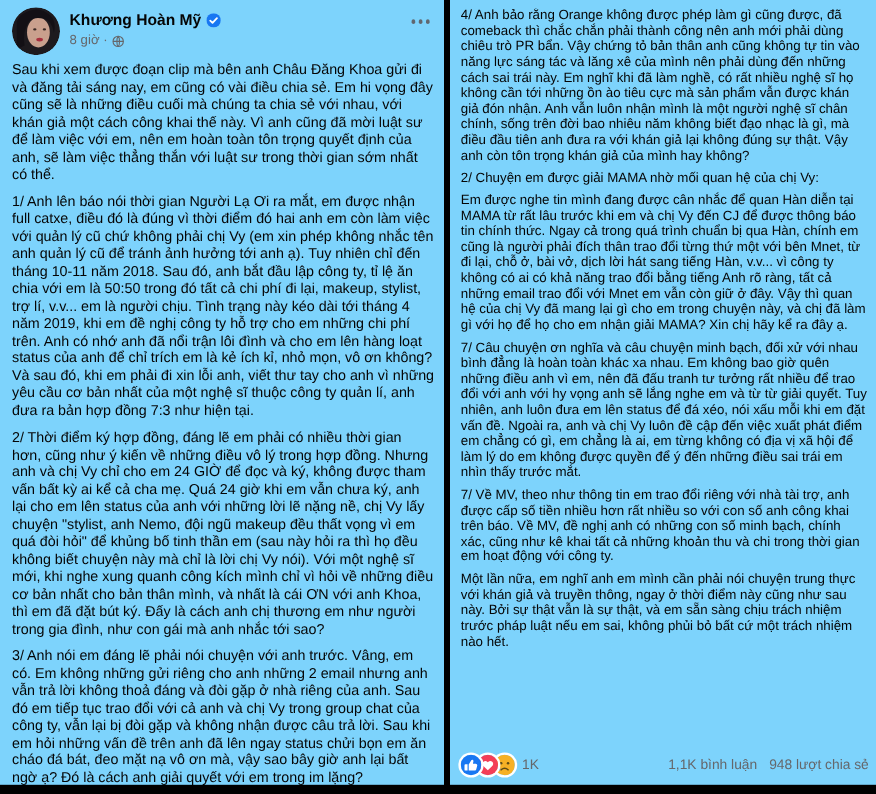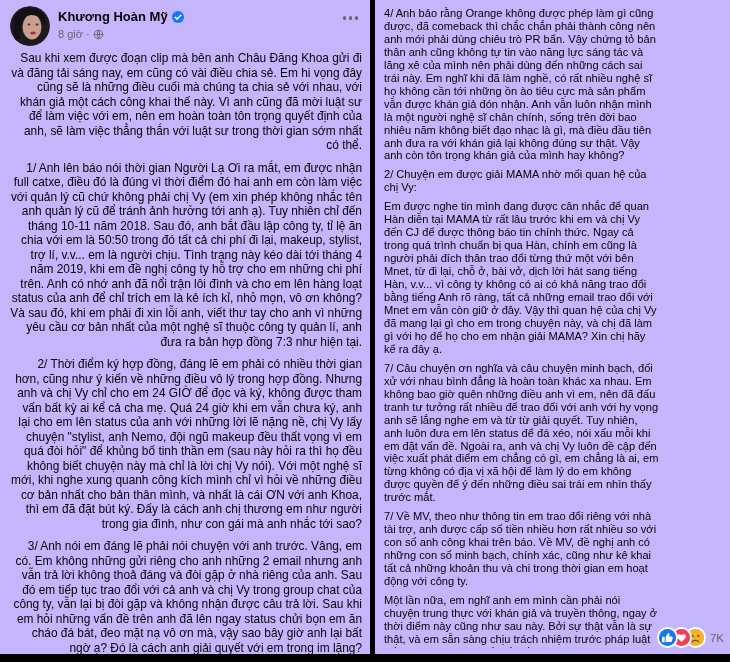--- a/index.html
+++ b/index.html
@@ -1,44 +1,44 @@
 <!DOCTYPE html>
 <html><head>
 <meta charset="utf-8">
 <style>
   * { box-sizing: border-box; }
   html,body { margin:0; padding:0; }
   body {
     width:730px; height:662px; background:#ffffff; overflow:hidden;
     font-family:"Liberation Sans","DejaVu Sans",sans-serif; color:#050505;
   }
-  .page { position:relative; width:730px; height:662px; display:flex; background:#c4b5fd; }
+  .page { position:relative; width:730px; height:662px; display:flex; background:#7dd3fc; }
 
   
   .col-left { width:370px; height:662px; padding:6px 8px 10px 10px; overflow:hidden; }
   .header { display:flex; align-items:flex-start; margin-bottom:5px; }
   .avatar { width:40px; height:40px; border-radius:50%; overflow:hidden; flex:none; cursor:pointer; }
   .hmeta { flex:1; padding-left:8px; padding-top:3px; min-width:0; }
   .author-row { display:flex; align-items:center; gap:4px; }
   .author-name { font-weight:bold; font-size:13px; color:#050505; line-height:16px; }
   .vbadge { width:12px; height:12px; flex:none; }
   .time-row { display:flex; align-items:center; gap:3px; margin-top:3px; color:#65676B; font-size:11px; }
   .more-btn { display:flex; gap:2.5px; padding:10px 4px; cursor:pointer; }
   .more-btn i { width:3.5px; height:3.5px; border-radius:50%; background:#606770; display:block; }
 
   .body-left { font-size:11.9px; line-height:14.5px; letter-spacing:0; }
-  .body-left p { margin:0 0 8px 0;text-align:right; }
+  .body-left p { margin:0 0 8px 0; }
   .body-right { font-size:11.1px; line-height:12.95px; flex:1 1 auto; overflow:hidden; }
   .body-right p { margin:0 0 6px 0; }
 
   
   .divider { width:5px; height:662px; background:#000; flex:none; }
 
   
-  .col-right { flex:1; height:662px; padding:7px 6px 14px 9px; display:flex; flex-direction:row; overflow:hidden; }
+  .col-right { flex:1; height:662px; padding:7px 6px 14px 9px; display:flex; flex-direction:column; overflow:hidden; }
 
   .engagement { display:flex; justify-content:space-between; align-items:center; margin-top:auto; padding:3px 0 2px 0; color:#65676B; font-size:11.5px; }
   .rx-group { display:flex; align-items:center; cursor:pointer; }
   .rx { width:17px; height:17px; border-radius:50%; box-shadow:0 0 0 2px #fff; position:relative; }
   .rx svg { display:block; width:17px; height:17px; }
   .rx.love { margin-left:-3px; z-index:2; }
   .rx.sad  { margin-left:-3px; z-index:1; }
   .rx.like { z-index:3; }
   .rx-count { margin-left:6px; }
   .counts { display:flex; gap:10px; }
@@ -130,19 +130,23 @@
         </span>
         <span class="rx sad">
           <svg viewBox="0 0 16 16">
             <circle cx="8" cy="8" r="8" fill="#F7B125"></circle>
             <circle cx="5.3" cy="6.6" r="1" fill="#5f4b14"></circle>
             <circle cx="10.7" cy="6.6" r="1" fill="#5f4b14"></circle>
             <path d="M5.2 11.8q2.8-2.4 5.6 0" stroke="#5f4b14" stroke-width="1.1" fill="none" stroke-linecap="round"></path>
             <ellipse cx="3.4" cy="10.6" rx="1.2" ry="1.9" fill="#5890FF" transform="rotate(-18 3.4 10.6)"></ellipse>
           </svg>
         </span>
-        <span class="rx-count">7K</span>
+        <span class="rx-count">1K</span>
+      </div>
+      <div class="counts">
+        <span>1,1K bình luận</span>
+        <span>948 lượt chia sẻ</span>
       </div>
     </div>
   </div>
 
   <div class="bottom-bar"></div>
 </div>
 
 </body></html>

